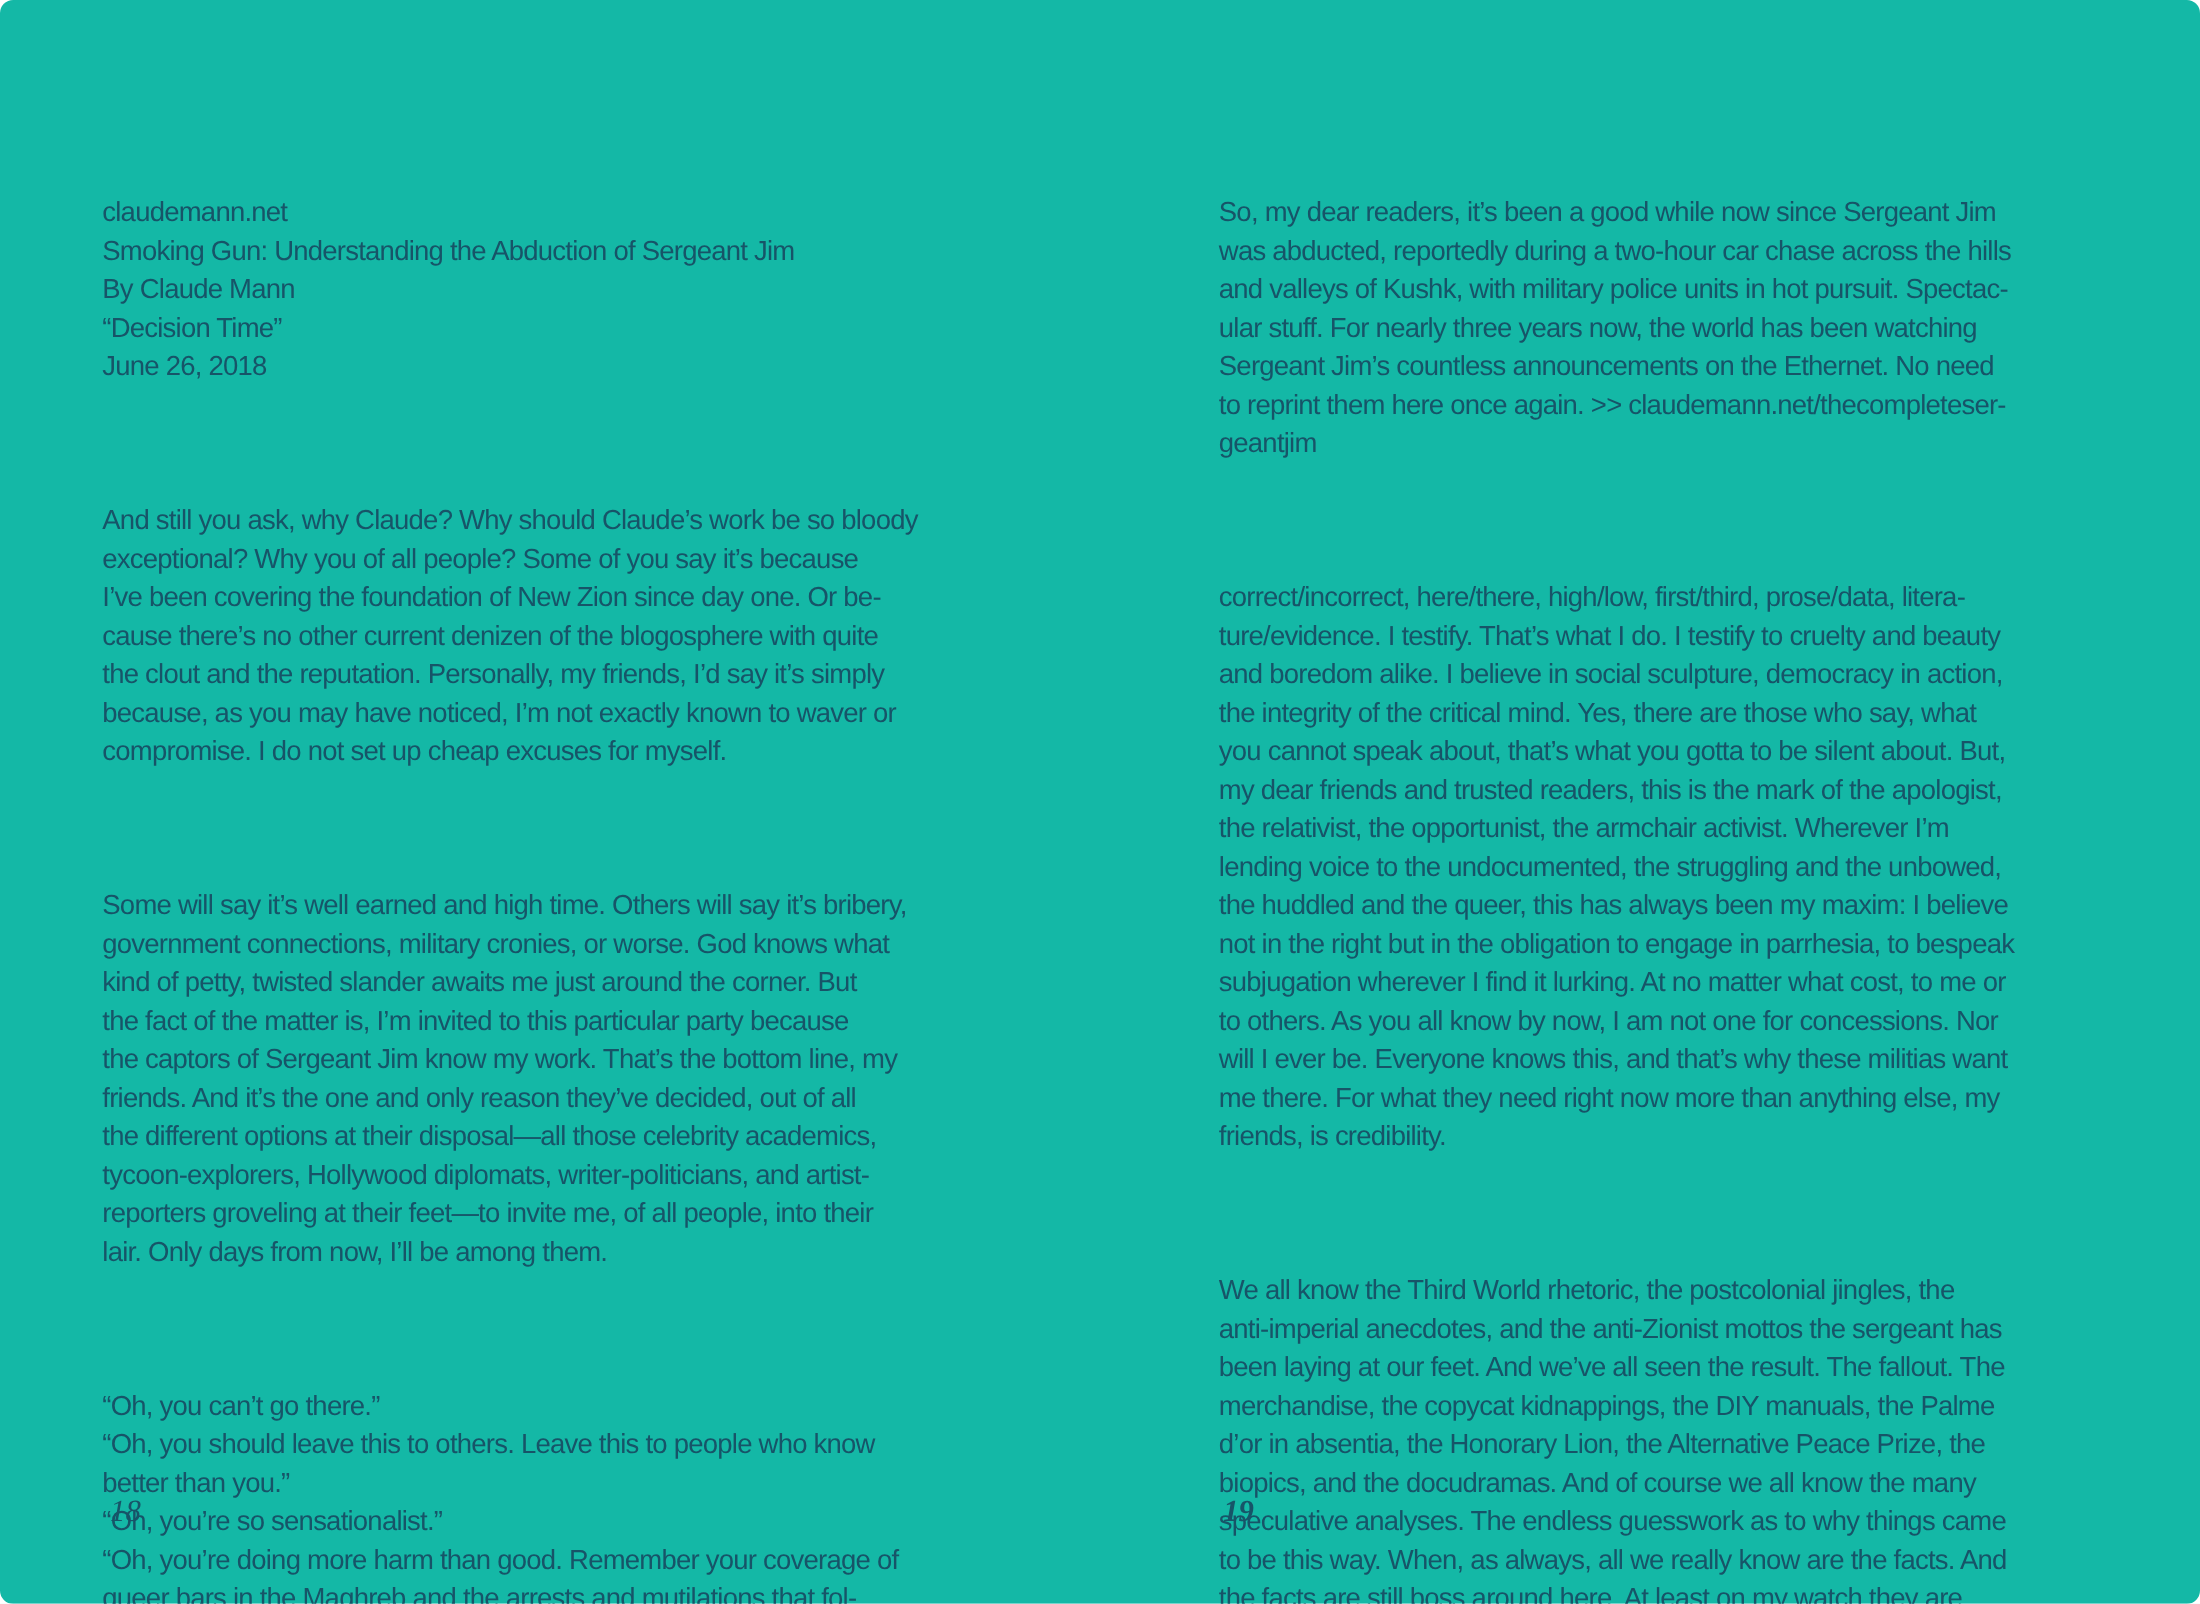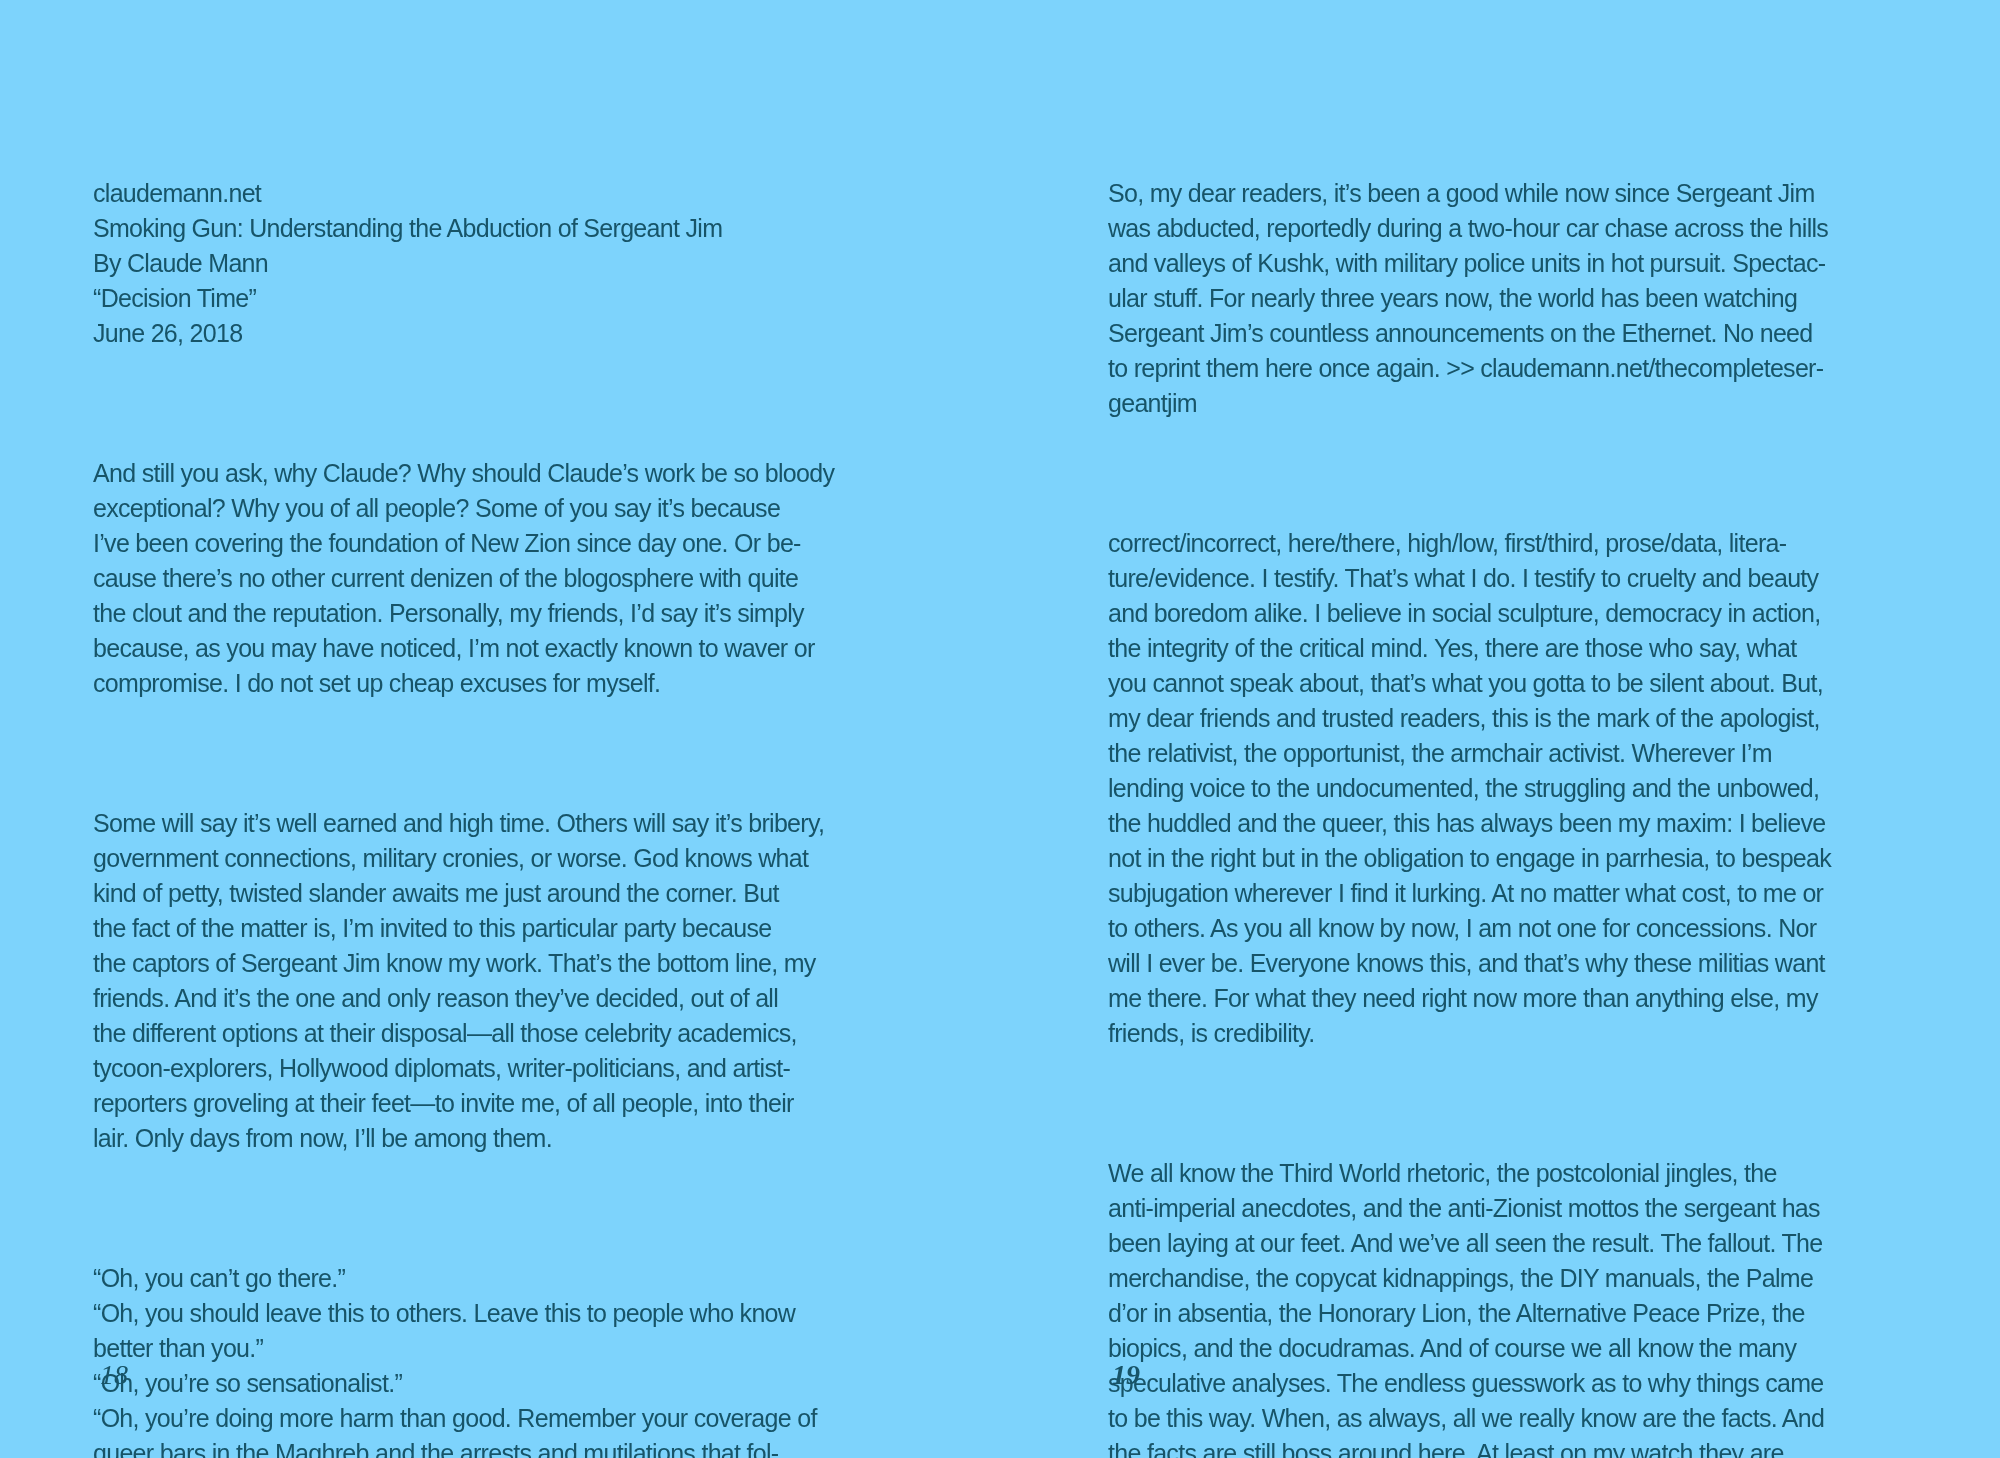--- a/index.html
+++ b/index.html
@@ -9,21 +9,22 @@
   }
   body {
     width: 2000px;
     height: 1458px;
     position: relative;
     overflow: hidden;
   }
   .spread {
     position: absolute;
     inset: 0;
-    background: #7dd3fc;
+    background: #14b8a6;
+    border-radius: 12px;
   }
   .page {
     position: absolute;
     top: 0;
     height: 1458px;
   }
   .page-left  { left: 0;      width: 1000px; }
   .page-right { left: 1000px; width: 1000px; }
   .text-col {
     position: absolute;

